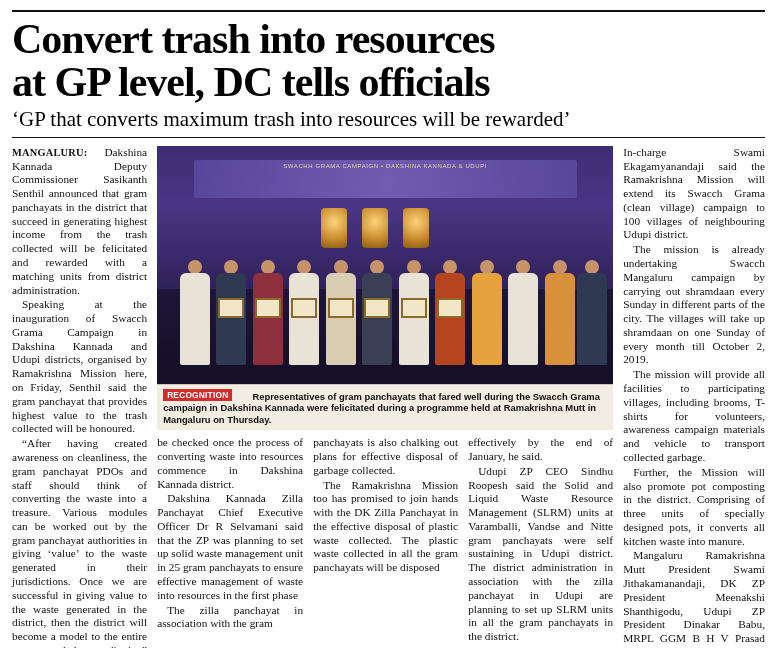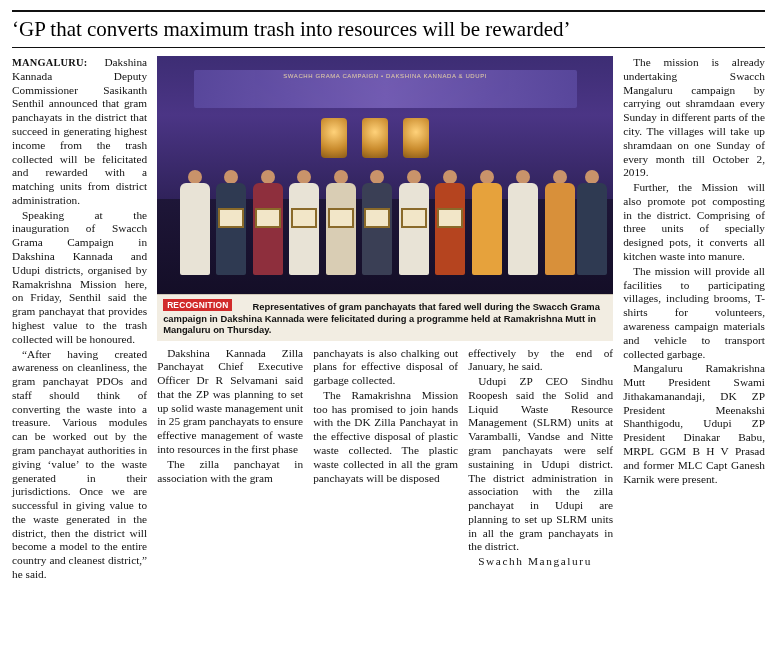--- a/index.html
+++ b/index.html
@@ -192,20 +192,24 @@
   .mid-cols .col.c2 { width: 146px; }
   .sp-wide { letter-spacing: 1.6px; }
 </style>
 </head>
 <body>
 
 <div class="page">
 
   <div class="rule-top"></div>
 
+  <h1 class="headline">
+    <span class="line">Convert trash into resources</span>
+    <span class="line">at GP level, DC tells officials</span>
+  </h1>
 
   <div class="subhead">‘GP that converts maximum trash into resources will be rewarded’</div>
 
   <div class="rule-under-sub"></div>
 
   <div class="body-area">
 
     <div class="col col-1">
       <p class="first"><span class="lede-label">MANGALURU:</span><span> Dakshina Kannada Deputy Commissioner Sasikanth Senthil announced that gram panchayats in the district that succeed in generating highest income from the trash collected will be felicitated and rewarded with a matching units from district administration.</span></p>
       <p>Speaking at the inauguration of Swacch Grama Campaign in Dakshina Kannada and Udupi districts, organised by Ramakrishna Mission here, on Friday, Senthil said the gram panchayat that provides highest value to the trash collected will be honoured.</p>
@@ -283,38 +287,40 @@
             </div>
         </div>
 
         <div class="caption-bar">
           <span class="tag">RECOGNITION</span><span>Representatives of gram panchayats that fared well during the Swacch Grama campaign in Dakshina Kannada were felicitated during a programme held at Ramakrishna Mutt in Mangaluru on Thursday.</span>
         </div>
       </div>
 
       <div class="mid-cols">
         <div class="col c2">
+          <p class="first">be checked once the process of converting waste into resources commence in Dakshina Kannada district.</p>
           <p>Dakshina Kannada Zilla Panchayat Chief Executive Officer Dr R Selvamani said that the ZP was planning to set up solid waste management unit in 25 gram panchayats to ensure effective management of waste into resources in the first phase</p>
           <p>The zilla panchayat in association with the gram</p>
         </div>
         <div class="col">
           <p class="first">panchayats is also chalking out plans for effective disposal of garbage collected.</p>
           <p>The Ramakrishna Mission too has promised to join hands with the DK Zilla Panchayat in the effective disposal of plastic waste collected. The plastic waste collected in all the gram panchayats will be disposed</p>
         </div>
         <div class="col">
           <p class="first">effectively by the end of January, he said.</p>
           <p>Udupi ZP CEO Sindhu Roopesh said the Solid and Liquid Waste Resource Management (SLRM) units at Varamballi, Vandse and Nitte gram panchayats were self sustaining in Udupi district. The district administration in association with the zilla panchayat in Udupi are planning to set up SLRM units in all the gram panchayats in the district.</p>
           <p class="sp-wide">Swachh Mangaluru</p>
         </div>
       </div>
 
     </div>
 
     <div class="col col-5">
+      <p class="first">In-charge Swami Ekagamyanandaji said the Ramakrishna Mission will extend its Swacch Grama (clean village) campaign to 100 villages of neighbouring Udupi district.</p>
       <p>The mission is already undertaking Swacch Mangaluru campaign by carrying out shramdaan every Sunday in different parts of the city. The villages will take up shramdaan on one Sunday of every month till October 2, 2019.</p>
+      <p>The mission will provide all facilities to participating villages, including brooms, T-shirts for volunteers, awareness campaign materials and vehicle to transport collected garbage.</p>
       <p>Further, the Mission will also promote pot composting in the district. Comprising of three units of specially designed pots, it converts all kitchen waste into manure.</p>
-      <p>The mission will provide all facilities to participating villages, including brooms, T-shirts for volunteers, awareness campaign materials and vehicle to transport collected garbage.</p>
       <p>Mangaluru Ramakrishna Mutt President Swami Jithakamanandaji, DK ZP President Meenakshi Shanthigodu, Udupi ZP President Dinakar Babu, MRPL GGM B H V Prasad and former MLC Capt Ganesh Karnik were present.</p>
 
     </div>
 
   </div>
 </div>
 
 </body></html>

